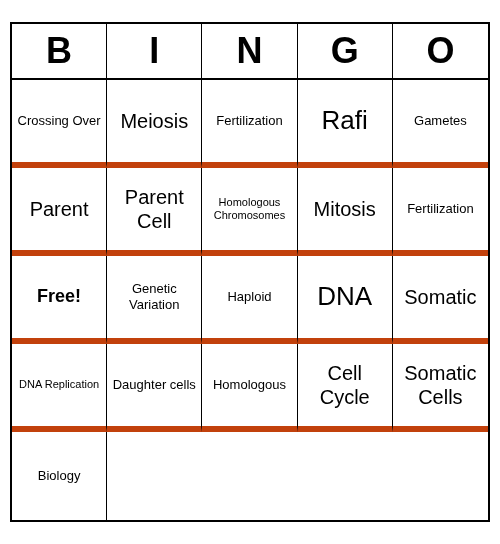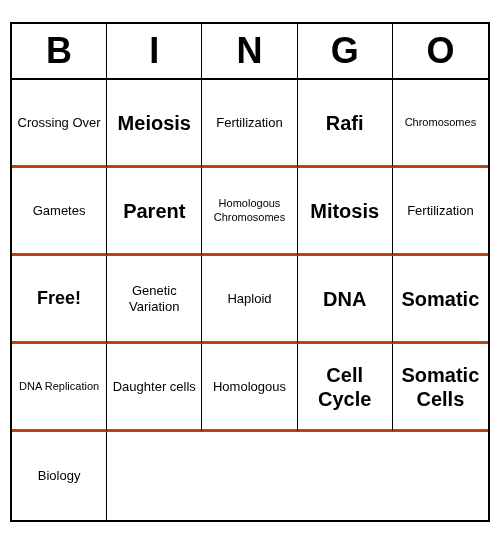--- a/index.html
+++ b/index.html
@@ -30,55 +30,55 @@
       border-right: 1px solid #000;
     }
     .bingo-header-cell:last-child { border-right: none; }
     .bingo-grid {
       display: grid;
       grid-template-columns: repeat(5, 1fr);
       grid-template-rows: repeat(5, 88px);
     }
     .bingo-cell {
       border-right: 1px solid #000;
-      border-bottom: 3px solid #c2410c;
+      border-bottom: 6px solid #c2410c;
       display: flex;
       align-items: center;
       justify-content: center;
       text-align: center;
       padding: 4px;
       font-size: 13px;
       line-height: 1.2;
     }
     .bingo-cell:nth-child(5n) { border-right: none; }
     .bingo-cell:nth-child(n+21) { border-bottom: none; }
-    .bingo-cell.large-text { font-size: 20px; font-weight: bold; }
-    .bingo-cell.medium-text { font-size: 20px; font-weight: bold; }
+    .bingo-cell.large-text { font-size: 26px; font-weight: normal; }
+    .bingo-cell.medium-text { font-size: 20px; font-weight: normal; }
     .bingo-cell.free { font-size: 18px; font-weight: bold; }
     .bingo-cell.small-text { font-size: 11px; }
   </style>
 </head>
 <body>
 
 <div class="bingo-card">
   <div class="bingo-header">
   <div class="bingo-header-cell">B</div>
       <div class="bingo-header-cell">I</div>
       <div class="bingo-header-cell">N</div>
       <div class="bingo-header-cell">G</div>
       <div class="bingo-header-cell">O</div>
     </div>
   <div class="bingo-grid">
   <div class="bingo-cell">Crossing Over</div>
       <div class="bingo-cell medium-text">Meiosis</div>
       <div class="bingo-cell">Fertilization</div>
       <div class="bingo-cell large-text">Rafi</div>
-      <div class="bingo-cell small-text">Chromosomes</div>
       <div class="bingo-cell">Gametes</div>
       <div class="bingo-cell medium-text">Parent</div>
+      <div class="bingo-cell medium-text">Parent Cell</div>
       <div class="bingo-cell small-text">Homologous Chromosomes</div>
       <div class="bingo-cell medium-text">Mitosis</div>
       <div class="bingo-cell">Fertilization</div>
       <div class="bingo-cell free">Free!</div>
       <div class="bingo-cell">Genetic Variation</div>
       <div class="bingo-cell">Haploid</div>
       <div class="bingo-cell large-text">DNA</div>
       <div class="bingo-cell medium-text">Somatic</div>
       <div class="bingo-cell small-text">DNA Replication</div>
       <div class="bingo-cell">Daughter cells</div>

